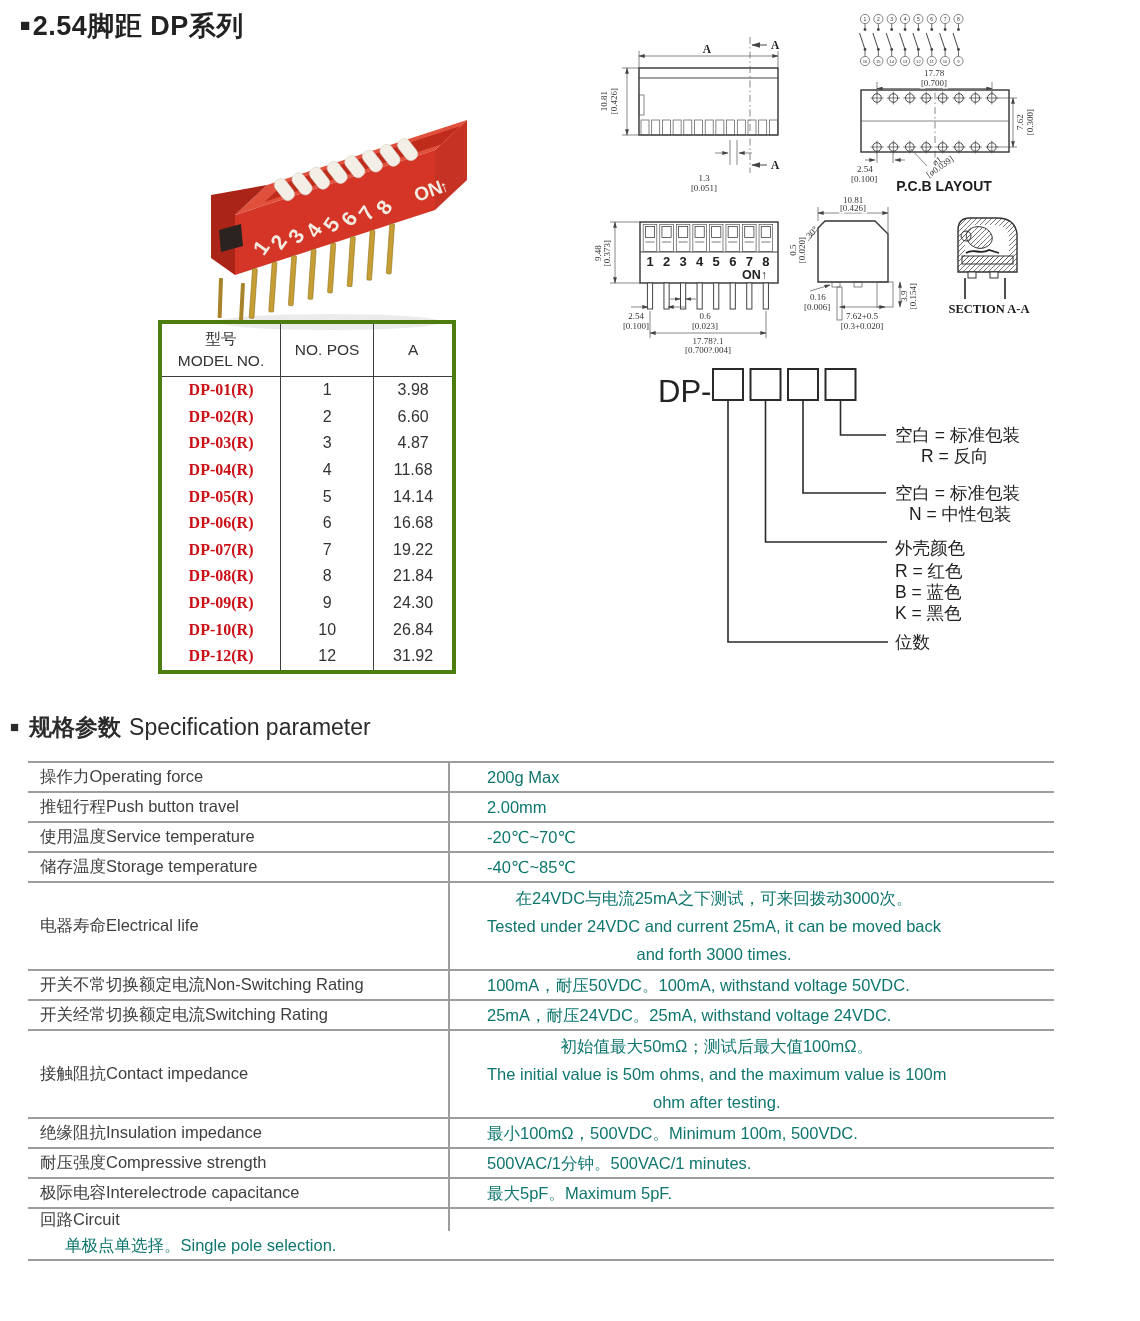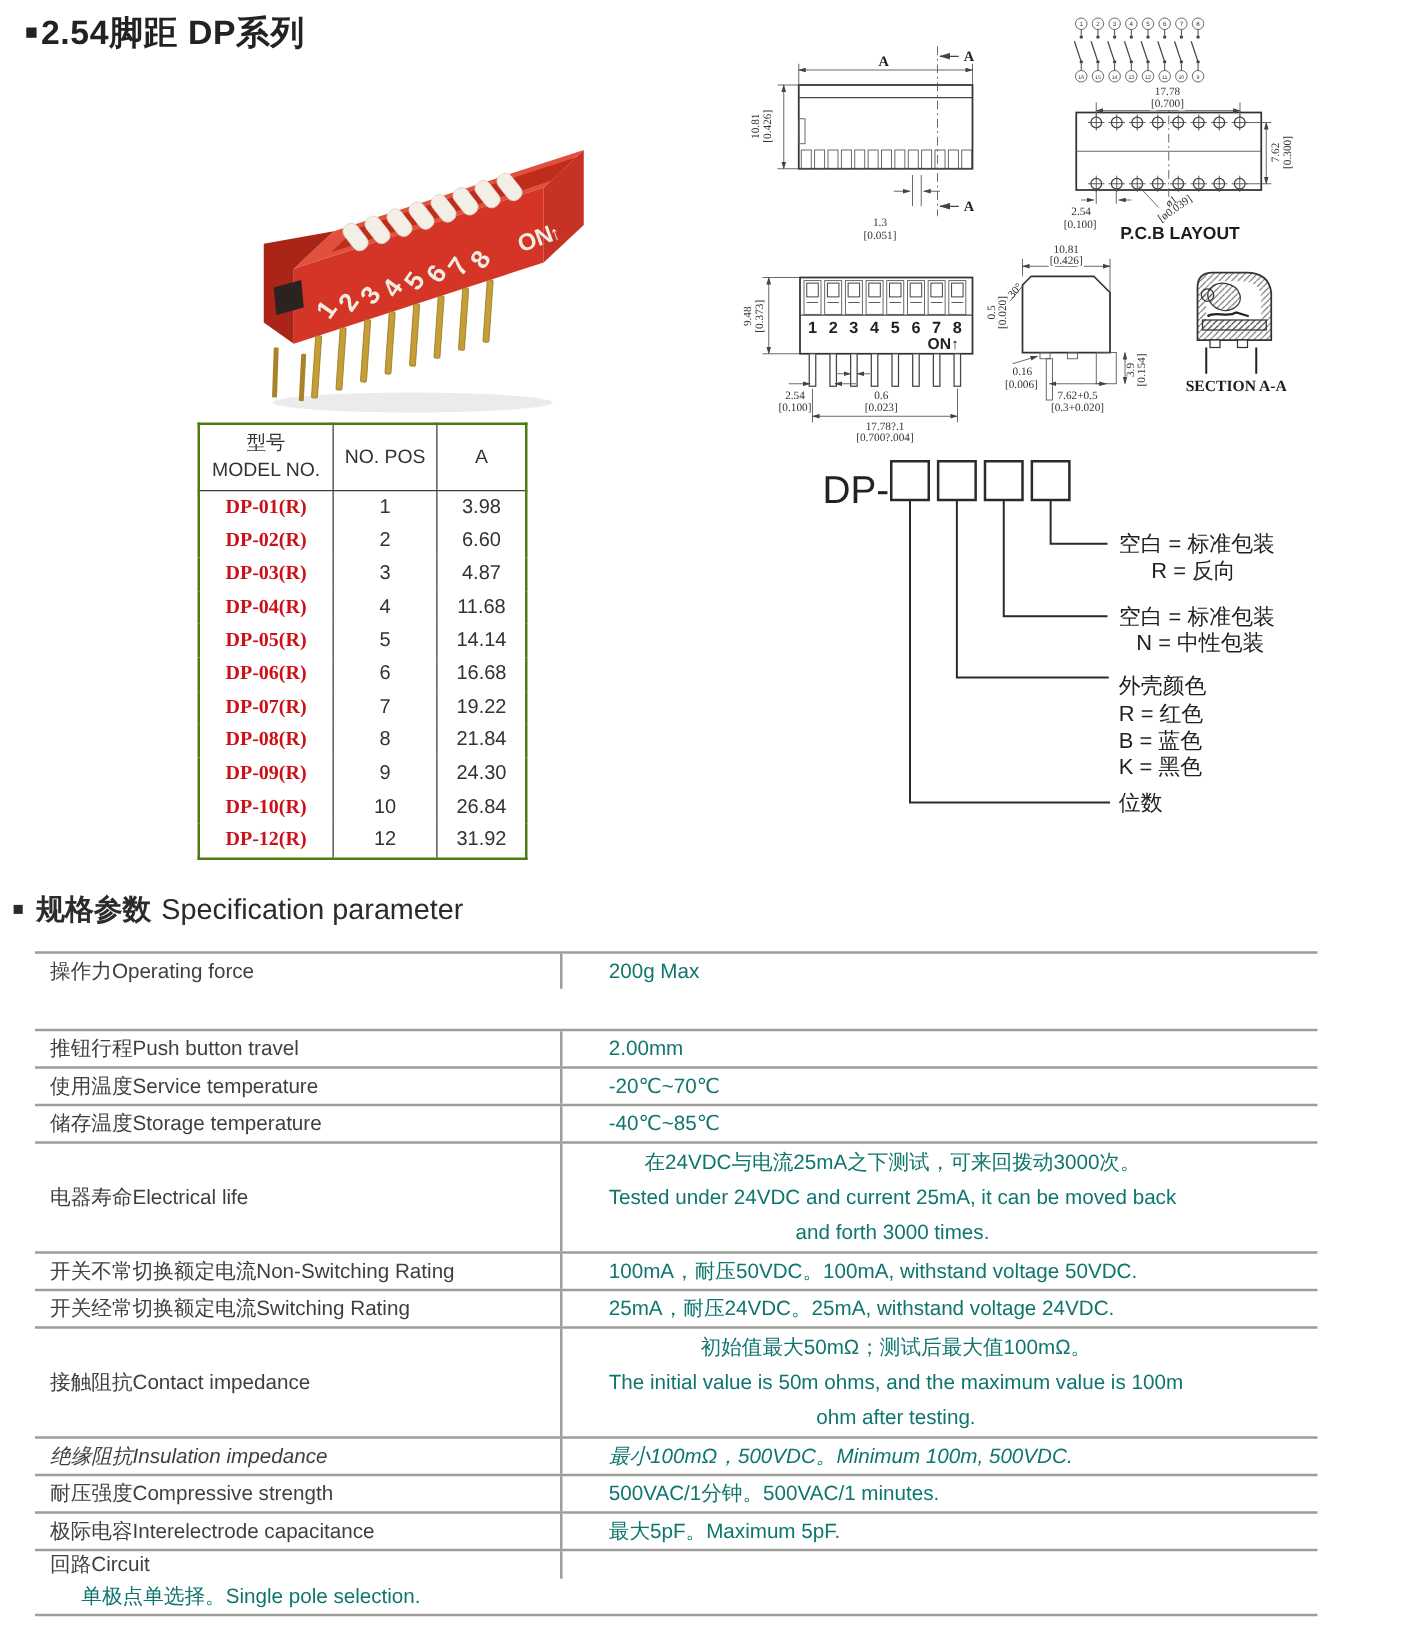--- a/index.html
+++ b/index.html
@@ -9,22 +9,22 @@
   
   #page-title{left:20px;top:8px;font-weight:bold;color:#222;font-size:27px;letter-spacing:0.5px;}
   #page-title .bullet{font-size:17px;vertical-align:4px;margin-right:2px;}
   
   .dim{font-family:"Liberation Serif","DejaVu Serif",serif;font-size:9px;fill:#333;}
   .dimb{font-family:"Liberation Serif","DejaVu Serif",serif;font-size:11.5px;font-weight:bold;fill:#222;}
   .ln{stroke:#444;stroke-width:1;fill:none;}
   .lnthin{stroke:#555;stroke-width:0.7;fill:none;}
   .body-ln{stroke:#333;stroke-width:1.4;fill:none;}
   
-  #model-table{position:absolute;left:158px;top:338px;width:264px;border-collapse:collapse;
-               table-layout:fixed;border:2px solid #4d7c0f;}
+  #model-table{position:absolute;left:158px;top:320px;width:298px;border-collapse:collapse;
+               table-layout:fixed;border:4px solid #4d7c0f;}
   #model-table th{border:1.6px solid #3d3d3d;font-size:15.5px;font-weight:normal;color:#333;
                   text-align:center;vertical-align:middle;height:52px;line-height:22px;padding:0;}
   #model-table td{border-left:1.6px solid #3d3d3d;border-right:1.6px solid #3d3d3d;
                   font-size:16px;text-align:center;vertical-align:middle;height:26.6px;padding:0;}
   #model-table td.model{color:#cb1117;font-weight:bold;font-family:Liberation Serif, serif;}
   
   .ord-txt{font-size:17.5px;fill:#1f1f1f;font-family:"Liberation Sans","DejaVu Sans",sans-serif;}
   .ord-ln{stroke:#2a2a2a;stroke-width:1.6;fill:none;}
   
   #spec-heading{left:10px;top:712px;font-size:23px;color:#2b2b2b;}
@@ -516,21 +516,21 @@
       </g>
   </svg>
 
   <div id="spec-heading" class="abs"><span class="bullet">■</span><span class="zh">规格参数</span><span class="en">Specification parameter</span></div>
 
   <div id="spec-table" class="abs">
       <div class="spec-row" style="min-height: 27px;">
         <div class="spec-label">操作力Operating force</div>
         <div class="spec-value">200g Max</div>
       </div>
-      <div class="spec-row" style="min-height: 27px; margin-top: 32px;">
+      <div class="spec-row" style="min-height: 27px;">
         <div class="spec-label">推钮行程Push button travel</div>
         <div class="spec-value">2.00mm</div>
       </div>
       <div class="spec-row" style="min-height: 27px;">
         <div class="spec-label">使用温度Service temperature</div>
         <div class="spec-value">-20℃~70℃</div>
       </div>
       <div class="spec-row" style="min-height: 27px;">
         <div class="spec-label">储存温度Storage temperature</div>
         <div class="spec-value">-40℃~85℃</div>
@@ -548,21 +548,21 @@
       <div class="spec-row" style="min-height: 28px;">
         <div class="spec-label">开关经常切换额定电流Switching Rating</div>
         <div class="spec-value">25mA，耐压24VDC。25mA, withstand voltage 24VDC.</div>
       </div>
       <div class="spec-row" style="min-height: 86px;">
         <div class="spec-label">接触阻抗Contact impedance</div>
         <div class="spec-value">初始值最大50mΩ；测试后最大值100mΩ。
 The initial value is 50m ohms, and the maximum value is 100m
 ohm after testing.</div>
       </div>
-      <div class="spec-row" style="min-height: 27px; font-style: italic;">
+      <div class="spec-row" style="min-height: 27px;">
         <div class="spec-label">绝缘阻抗Insulation impedance</div>
         <div class="spec-value">最小100mΩ，500VDC。Minimum 100m, 500VDC.</div>
       </div>
       <div class="spec-row" style="min-height: 28px;">
         <div class="spec-label">耐压强度Compressive strength</div>
         <div class="spec-value">500VAC/1分钟。500VAC/1 minutes.</div>
       </div>
       <div class="spec-row" style="min-height: 28px;">
         <div class="spec-label">极际电容Interelectrode capacitance</div>
         <div class="spec-value">最大5pF。Maximum 5pF.</div>

